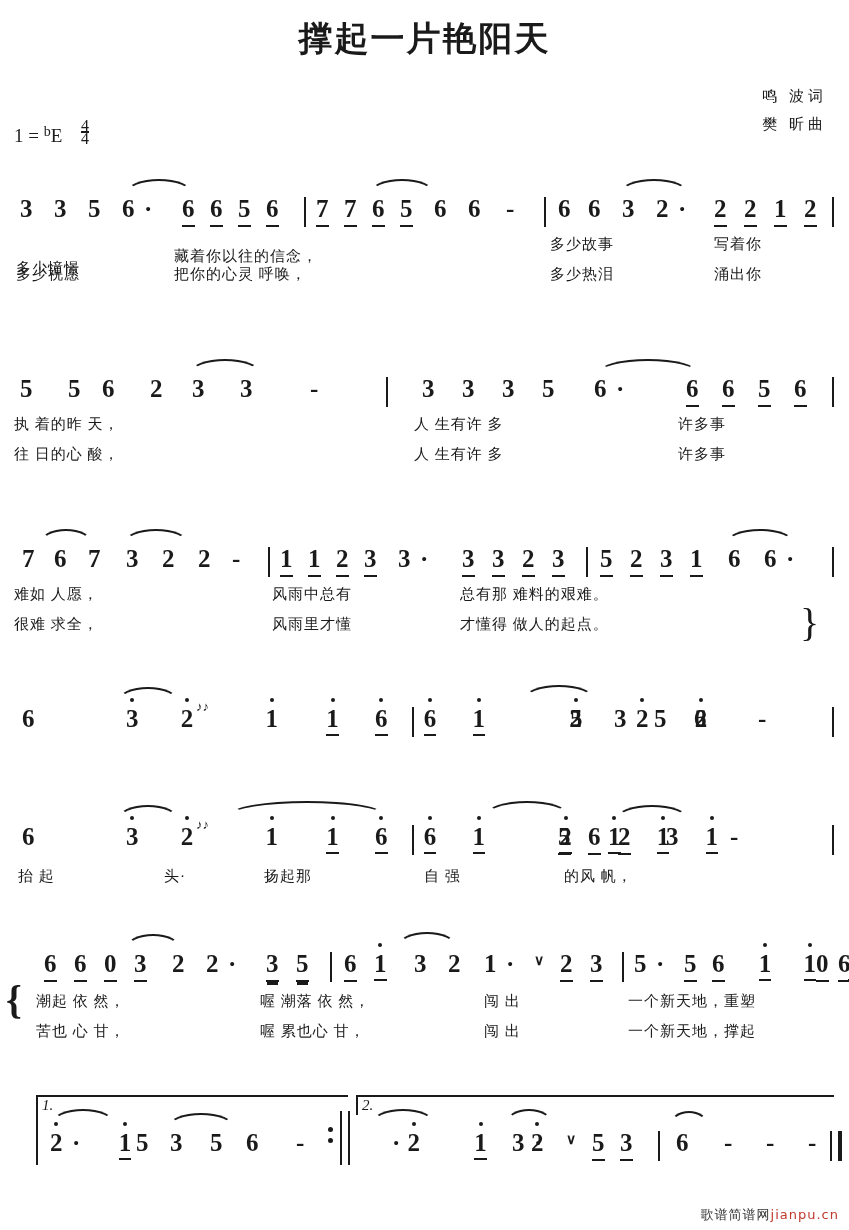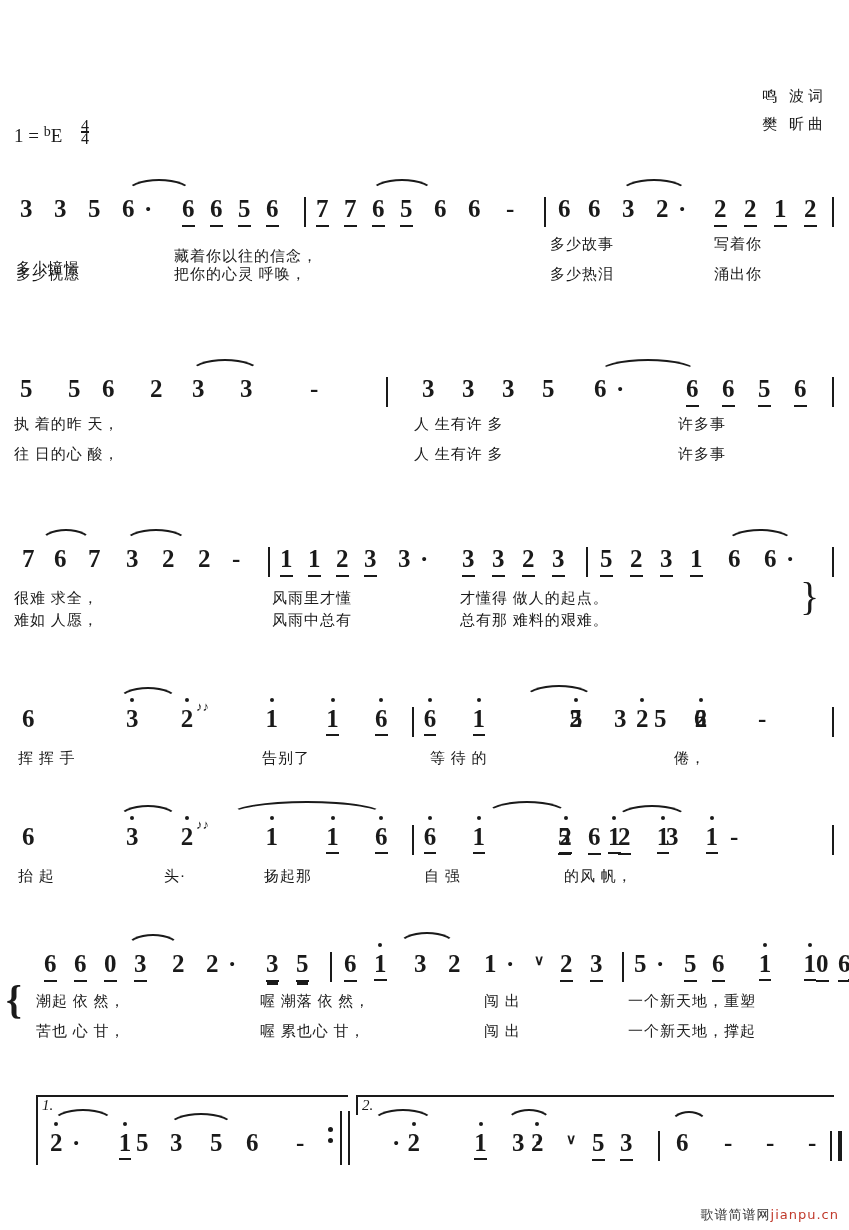--- a/index.html
+++ b/index.html
@@ -73,20 +73,21 @@
   }
   .watermark .cn{color:#333;}
   .repeat-dots{position:absolute;}
   .repeat-dots i{display:block;width:5px;height:5px;border-radius:50%;background:#1a1a1a;margin:6px 0;}
 </style>
 </head>
 <body>
 
 <div class="sheet">
 
+  <div class="title">撑起一片艳阳天</div>
 
   <div class="credits">
     <div>鸣 波词</div>
     <div>樊 昕曲</div>
   </div>
 
   <div class="key">
     <span>1 =</span>
     <span class="flat">b</span><span>E</span>
     <span class="meter">
@@ -205,30 +206,30 @@
       <span class="n u1" style="left:586px;">5</span>
       <span class="n u1" style="left:616px;">2</span>
       <span class="n u1" style="left:646px;">3</span>
       <span class="n u1" style="left:676px;">1</span>
       <span class="n" style="left:714px;">6</span>
       <div class="slur" style="left:712px;top:-16px;width:64px;"></div>
       <span class="n" style="left:750px;">6</span>
         <span class="n" style="left:772px;">·</span>
       <div class="bar" style="left:818px;"></div>
     </div>
+    <div class="row-lyr" style="top:6px;">
+      <span class="l" style="left:0px;">难如 人愿，</span>
+      <span class="l" style="left:258px;">风雨中总有</span>
+      <span class="l" style="left:446px;">总有那 难料的艰难。</span>
+    </div>
     <div class="row-lyr" style="top:10px;">
       <span class="l" style="left:0px;">很难 求全，</span>
       <span class="l" style="left:258px;">风雨里才懂</span>
       <span class="l" style="left:446px;">才懂得 做人的起点。</span>
       <span class="brace" style="left:786px;top:-16px;">}</span>
-    </div>
-    <div class="row-lyr" style="top:6px;">
-      <span class="l" style="left:0px;">难如 人愿，</span>
-      <span class="l" style="left:258px;">风雨中总有</span>
-      <span class="l" style="left:446px;">总有那 难料的艰难。</span>
     </div>
   </div>
 
   <div class="sys" style="top:705px;">
     <div class="row-notes">
       <span class="n" style="left:8px;">6</span>
       <div class="slur" style="left:104px;top:-18px;width:56px;"></div>
       <span class="n dot-above" style="left:112px;">3</span>
       <span class="n dot-above" style="left:148px;">2</span>
       <span class="grace" style="left:182px;top:-6px;">♪♪</span>
@@ -241,26 +242,20 @@
       <span class="n dot-above" style="left:424px;">2</span>
       <span class="n dot-above" style="left:472px;">2</span>
       <span class="n dot-above" style="left:512px;">2</span>
       <div class="slur" style="left:510px;top:-20px;width:66px;"></div>
       <span class="n" style="left:556px;">5</span>
       <span class="n" style="left:600px;">3</span>
       <span class="n" style="left:640px;">5</span>
       <span class="n" style="left:680px;">6</span>
       <span class="n" style="left:744px;">-</span>
       <div class="bar" style="left:818px;"></div>
-    </div>
-    <div class="row-lyr" style="top:10px;">
-      <span class="l" style="left:4px;">挥  挥  手</span>
-      <span class="l" style="left:248px;">告别了</span>
-      <span class="l" style="left:416px;">等 待 的</span>
-      <span class="l" style="left:660px;">倦，</span>
     </div>
   </div>
 
   <div class="sys" style="top:823px;">
     <div class="row-notes">
       <span class="n" style="left:8px;">6</span>
       <div class="slur" style="left:104px;top:-18px;width:56px;"></div>
       <span class="n dot-above" style="left:112px;">3</span>
       <span class="n dot-above" style="left:148px;">2</span>
       <span class="grace" style="left:182px;top:-6px;">♪♪</span>

